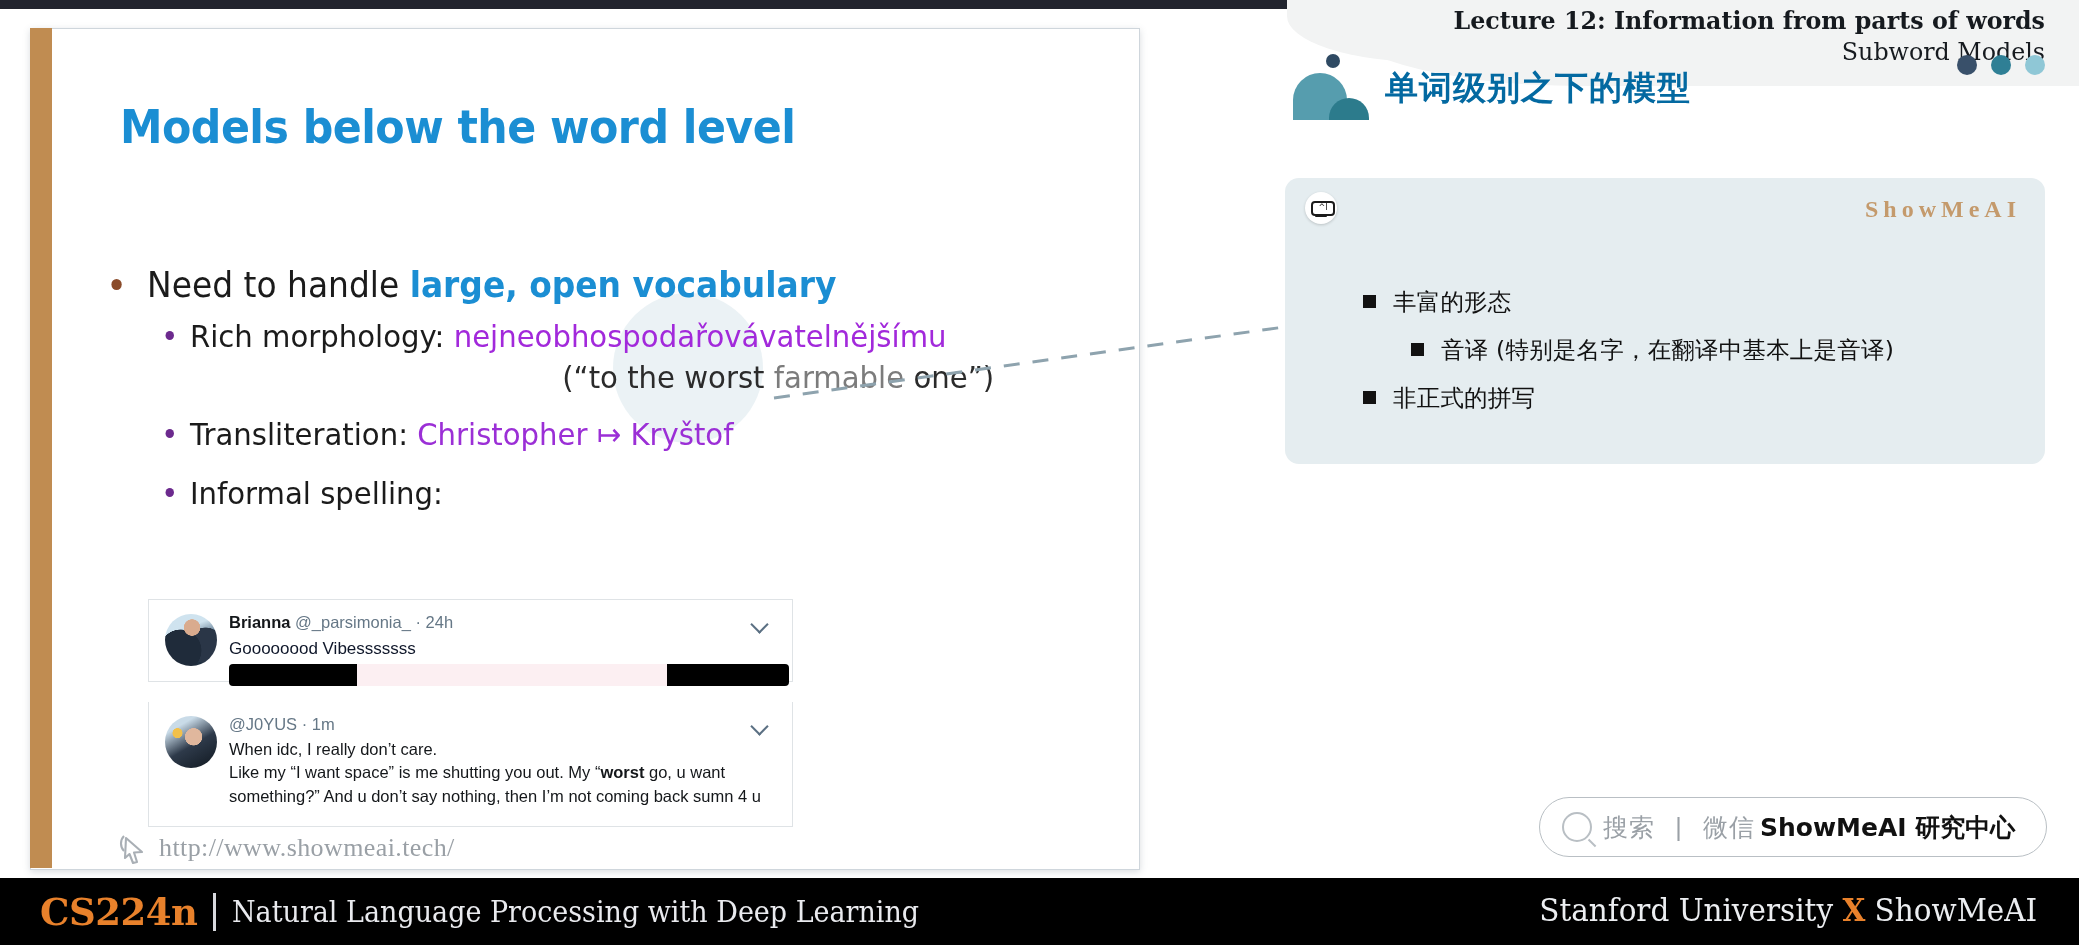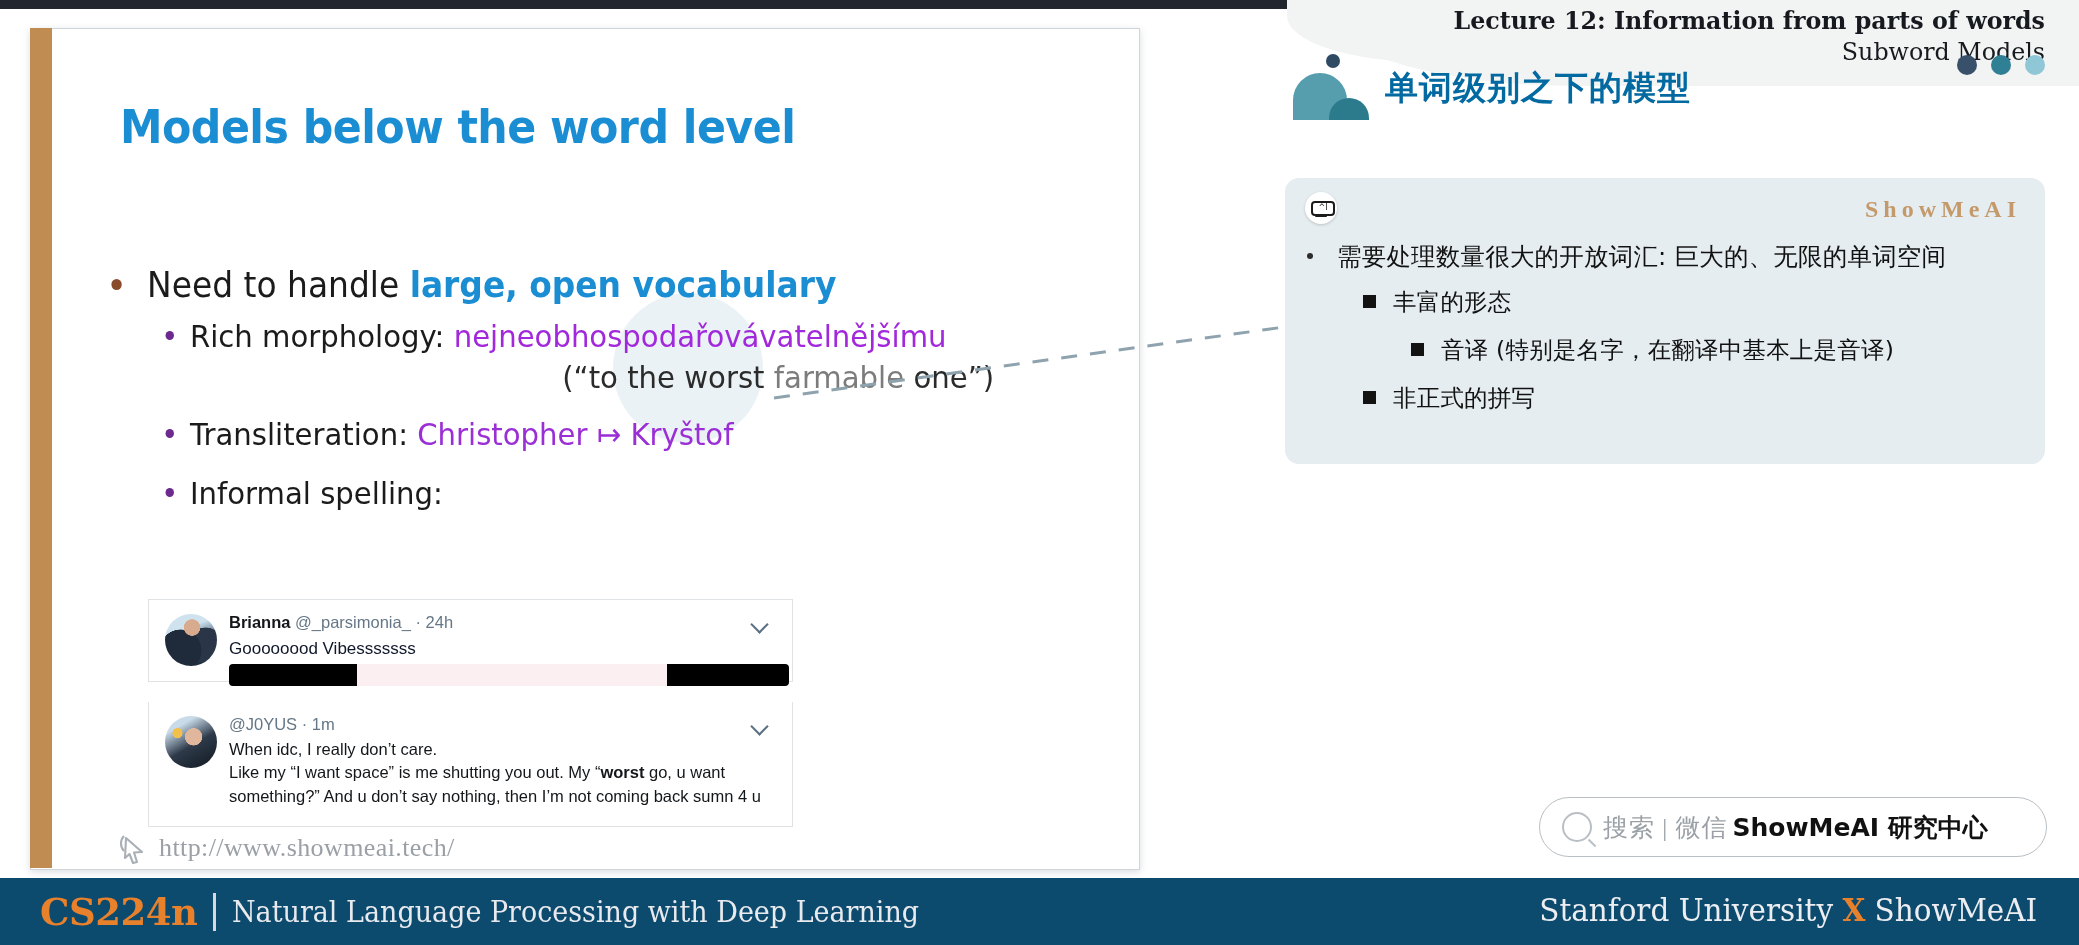--- a/index.html
+++ b/index.html
@@ -135,25 +135,25 @@
   .cs1{top:108px;} .cs2{top:156px;padding-left:48px;} .cs3{top:204px;}
 
   
   .dash-line{position:absolute;left:770px;top:318px;width:540px;height:84px;pointer-events:none;}
 
   
   .search-pill{position:absolute;left:1539px;top:797px;width:508px;height:60px;
     border:1.4px solid #b9bfc4;border-radius:30px;background:#fff;display:flex;align-items:center;padding:0 22px;box-sizing:border-box;}
   .mag{width:26px;height:26px;border:2.2px solid #b9bfc4;border-radius:50%;position:relative;flex:0 0 auto;margin-right:11px;}
   .mag:after{content:"";position:absolute;right:-7px;bottom:-4px;width:10px;height:2.2px;background:#b9bfc4;transform:rotate(45deg);}
-  .sp-grey{font-size:25px;color:#9aa0a6;font-family:Liberation Serif, serif;letter-spacing:1px;}
+  .sp-grey{font-size:25px;color:#9aa0a6;font-family:Liberation Mono, monospace;letter-spacing:1px;}
   .sp-bold{font-size:25px;color:#111;font-weight:700;font-family:"DejaVu Sans",sans-serif;margin-left:5px;}
 
   
-  .footer{position:absolute;left:0;top:878px;width:2079px;height:67px;background:#0c4a6e;}
+  .footer{position:absolute;left:0;top:878px;width:2079px;height:67px;background:#000000;}
   .ft-left{position:absolute;left:40px;top:12px;display:flex;align-items:center;gap:0;}
   .ft-code{font-family:"DejaVu Serif",serif;font-weight:700;font-size:37px;color:#e8812b;letter-spacing:-.5px;}
   .ft-bar{width:3px;height:38px;background:#d7d9de;margin:0 16px;}
   .ft-name{font-family:"DejaVu Serif",serif;font-size:29px;color:#e9eaee;transform:scaleX(.93);transform-origin:left center;}
   .ft-right{position:absolute;right:42px;top:14px;font-family:"DejaVu Serif",serif;font-size:31px;color:#eceef1;
      transform:scaleX(.95);transform-origin:right center;white-space:nowrap;}
   .ft-right .x{color:#e8812b;font-weight:700;}
 </style>
 </head>
 <body>
@@ -275,23 +275,20 @@
 
   <div class="cn-title">单词级别之下的模型</div>
 
   <div class="card">
     <div class="bot-icon">
       <span class="face">^I</span>
       <span class="mouth"></span>
     </div>
     <div class="smai">ShowMeAI</div>
 
-    <div class="cn-b1">
-      <span class="sq"></span><span>需要处理数量很大的开放词汇: 巨大的、无限的单词空间</span>
-    </div>
 
     <div class="cn-sub cs1">
       <span class="sq"></span><span>丰富的形态</span>
     </div>
     <div class="cn-sub cs2">
       <span class="sq"></span><span>音译 (特别是名字，在翻译中基本上是音译)</span>
     </div>
     <div class="cn-sub cs3">
       <span class="sq"></span><span>非正式的拼写</span>
     </div>

